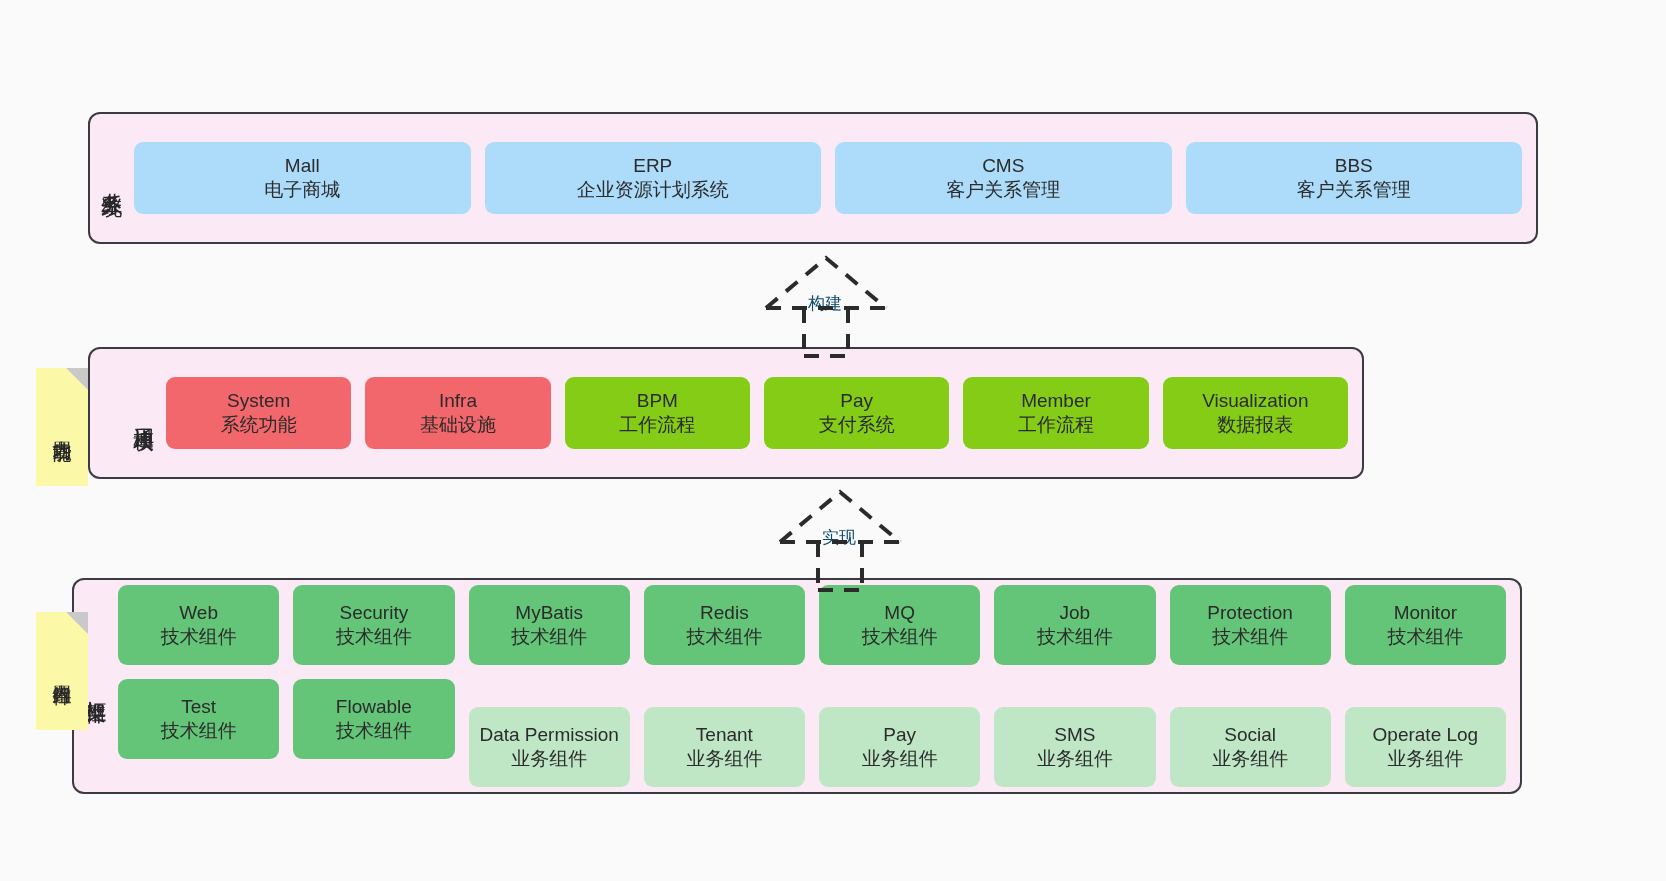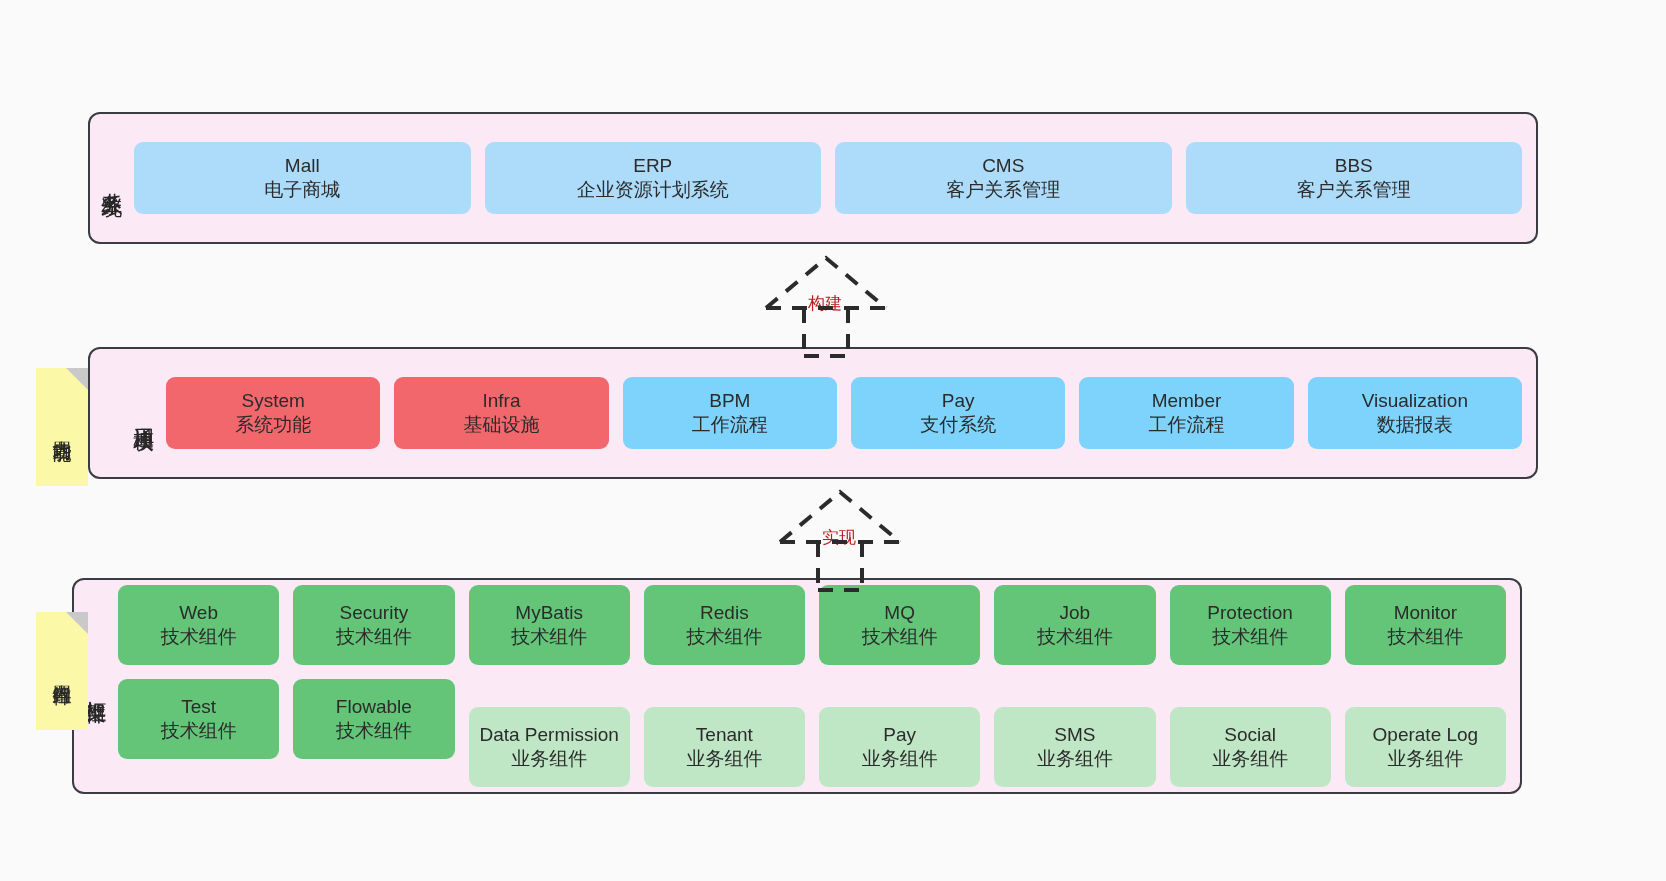--- a/index.html
+++ b/index.html
@@ -78,30 +78,30 @@
     box-sizing: border-box;
     user-select: none;
   }
   .cell .t1 { white-space: nowrap; }
   .cell .t2 { white-space: nowrap; }
   .cell.wrap .t1 { white-space: normal; }
 
   
   .c-blue        { background: #addcfb; }
   .c-red         { background: #f2676b; }
-  .c-pink        { background: #7dd3fc; }
+  .c-pink        { background: #84cc16; }
   .c-green       { background: #64c579; }
   .c-lightgreen  { background: #bfe7c6; margin-top: 28px; }
 
   
   #layer-business { left: 88px;  top: 112px; width: 1450px; height: 132px; }
   #layer-business .layer-body { height: 100%; }
   #layer-business .cell { height: 72px; }
 
-  #layer-module   { left: 88px;  top: 347px; width: 1450px; height: 132px; padding-left: 32px; }
+  #layer-module   { left: 88px;  top: 347px; width: 1276px; height: 132px; padding-left: 32px; }
   #layer-module .cell { height: 72px; }
 
   #layer-frame    { left: 72px;  top: 578px; width: 1450px; height: 216px; }
   #layer-frame .cell { height: 80px; }
 
   
   .sticky {
     position: absolute;
     width: 52px;
     background: #fbf8a8;
@@ -132,21 +132,21 @@
   #sticky-frame  { left: 36px; top: 612px; height: 118px; }
 
   
   .arrow {
     position: absolute;
     z-index: 2;
   }
   .arrow-label {
     position: absolute;
     font-size: 17px;
-    color: #b91c1c;
+    color: #0c4a6e;
     background: transparent;
     white-space: nowrap;
     user-select: none;
   }
 
   
   ::-webkit-scrollbar { display: none; }
 </style>
 </head>
 <body>

